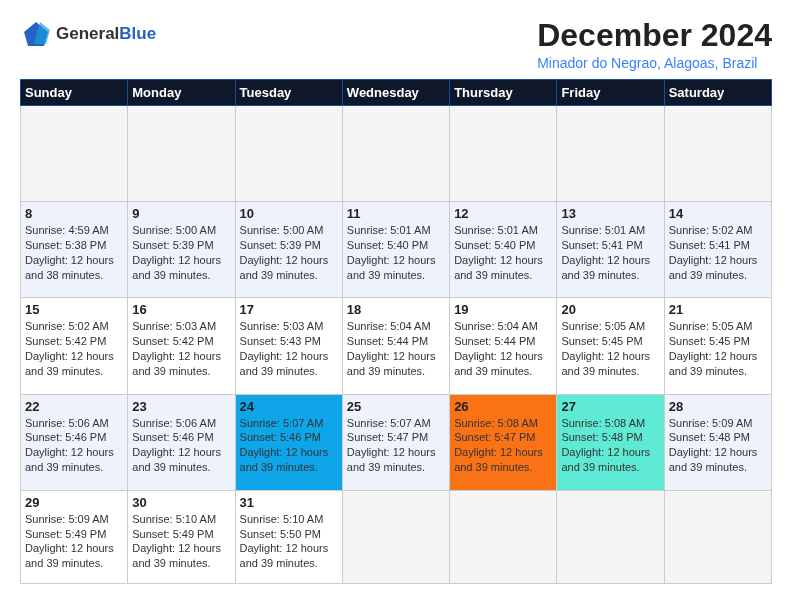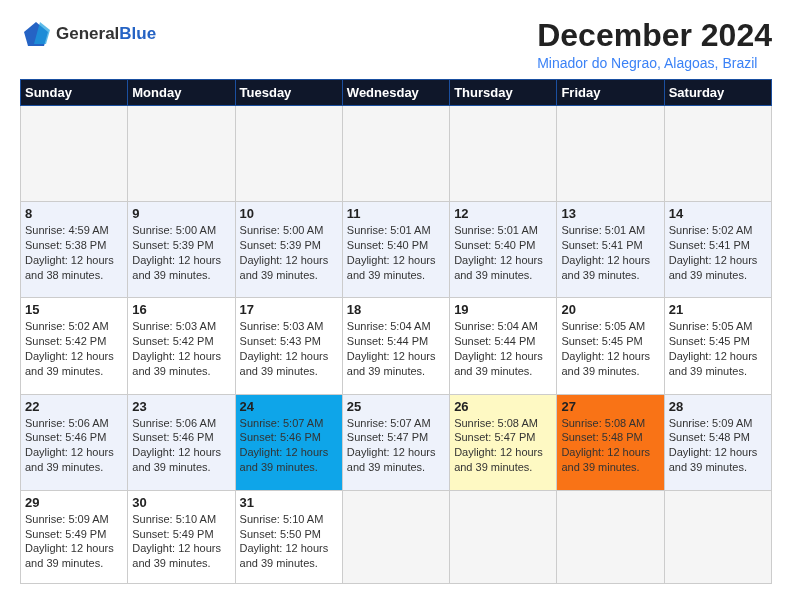--- a/index.html
+++ b/index.html
@@ -205,25 +205,25 @@
             <div class="day-info">Sunrise: 5:06 AM<br>Sunset: 5:46 PM<br>Daylight: 12 hours and 39 minutes.</div>
           </td>
           <td style="background: #0ea5e9;">
             <span class="day-num">24</span>
             <div class="day-info">Sunrise: 5:07 AM<br>Sunset: 5:46 PM<br>Daylight: 12 hours and 39 minutes.</div>
           </td>
           <td style="background: rgb(238, 242, 251);">
             <span class="day-num">25</span>
             <div class="day-info">Sunrise: 5:07 AM<br>Sunset: 5:47 PM<br>Daylight: 12 hours and 39 minutes.</div>
           </td>
-          <td style="background: #fef9c3;">
+          <td style="background: #f97316;">
             <span class="day-num">26</span>
             <div class="day-info">Sunrise: 5:08 AM<br>Sunset: 5:47 PM<br>Daylight: 12 hours and 39 minutes.</div>
           </td>
-          <td style="background: #f97316;">
+          <td style="background: #5eead4;">
             <span class="day-num">27</span>
             <div class="day-info">Sunrise: 5:08 AM<br>Sunset: 5:48 PM<br>Daylight: 12 hours and 39 minutes.</div>
           </td>
           <td style="background: rgb(238, 242, 251);">
             <span class="day-num">28</span>
             <div class="day-info">Sunrise: 5:09 AM<br>Sunset: 5:48 PM<br>Daylight: 12 hours and 39 minutes.</div>
           </td>
         </tr>
         <tr>
           <td>

